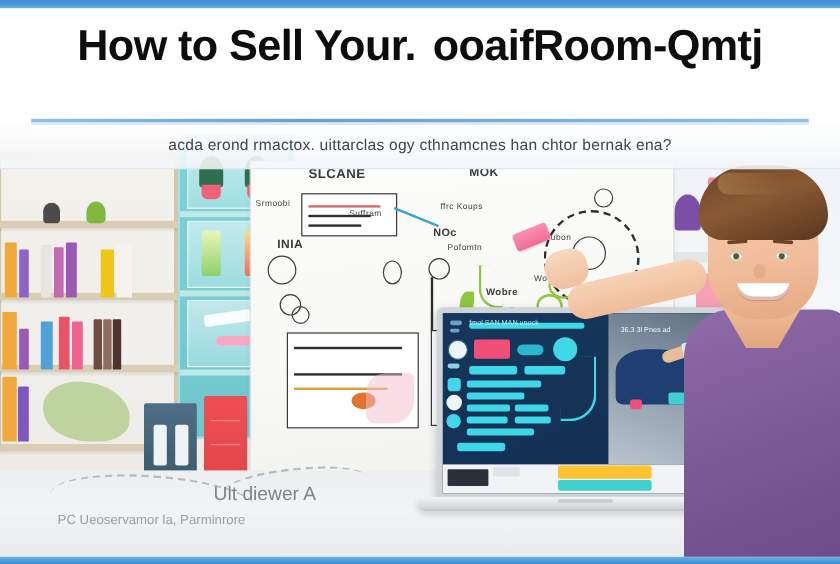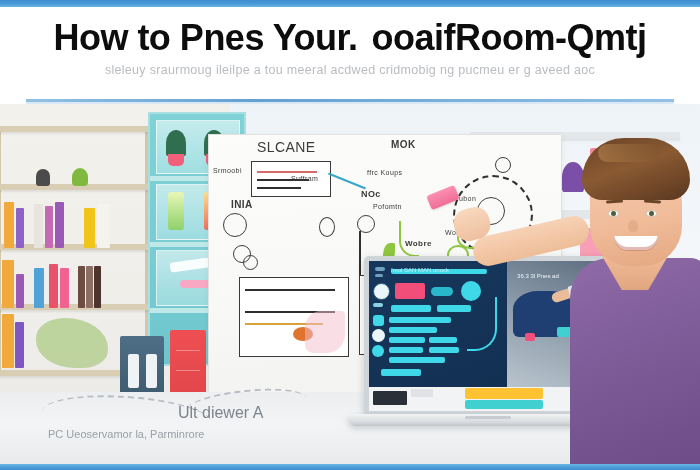--- a/index.html
+++ b/index.html
@@ -155,24 +155,23 @@
 </style>
 </head>
 <body>
 
 <div id="page">
 
   <div class="accent-bar accent-top"></div>
 
   <div class="header">
     <div class="title">
-      <span>How to Pnes Your.</span><span class="t-gap"></span><span>ooaifRoom-Qmtj</span>
+      <span>How to Sell Your.</span><span class="t-gap"></span><span>ooaifRoom-Qmtj</span>
     </div>
     <div class="subtitle">
-      <span>sleleuy sraurmoug ileilpe a tou meeral acdwed cridmobig ng pucmeu er g aveed aoc</span>
     </div>
   </div>
   <div class="head-rule"></div>
   <div class="head-rule2"></div>
 
   <div class="scene">
 
     <div class="wall"></div>
 
     <div class="shelf-unit">
@@ -285,21 +284,21 @@
       <div style="position:absolute;left:190px;top:86px;width:18px;height:34px;border-left:2px solid #8ec63f;border-bottom:2px solid #8ec63f;border-radius:0 0 0 16px;"></div>
 
       <div class="wb-dash" style="left:244px;top:40px;width:76px;height:76px;"></div>
       <div class="wb-circ" style="left:268px;top:62px;width:26px;height:26px;"></div>
       <div class="wb-green" style="left:248px;top:92px;width:22px;height:18px;"></div>
       <div class="wb-green" style="left:238px;top:110px;width:18px;height:16px;"></div>
       <div class="wb-circ" style="left:286px;top:22px;width:14px;height:14px;"></div>
       <div class="wb-circ" style="left:294px;top:108px;width:16px;height:16px;"></div>
       <div class="wb-line" style="left:216px;top:124px;width:26px;background:#2f2f2f;transform:rotate(14deg);"></div>
 
-      <div class="wb-ink" style="left:48px;top:4px;font-size:14px;font-weight:normal;">SLCANE</div>
+      <div class="wb-ink" style="left:48px;top:4px;font-size:11px;font-weight:bold;">SLCANE</div>
       <div class="wb-ink" style="left:4px;top:32px;font-size:7px;">Srmoobi</div>
       <div class="wb-ink" style="left:82px;top:40px;font-size:7px;">Suffram</div>
       <div class="wb-ink" style="left:22px;top:64px;font-size:10px;font-weight:bold;">INIA</div>
       <div class="wb-ink" style="left:182px;top:4px;font-size:10px;font-weight:bold;">MOK</div>
       <div class="wb-ink" style="left:158px;top:34px;font-size:7px;">ffrc Koups</div>
       <div class="wb-ink" style="left:152px;top:54px;font-size:9px;font-weight:bold;">NOc</div>
       <div class="wb-ink" style="left:164px;top:68px;font-size:7px;">Pofomtn</div>
       <div class="wb-ink" style="left:250px;top:60px;font-size:7px;">ubon</div>
       <div class="wb-ink" style="left:236px;top:94px;font-size:7px;">Wobre</div>
       <div class="wb-ink" style="left:196px;top:104px;font-size:8px;font-weight:bold;">Wobre</div>
@@ -380,17 +379,20 @@
       <div class="hair"></div>
     </div>
 
     <div class="floor"></div>
 
     <div class="dashcurve" style="left:42px;top:292px;width:170px;transform:rotate(4deg);"></div>
     <div class="dashcurve" style="left:186px;top:286px;width:120px;height:26px;transform:rotate(-6deg);"></div>
     <div class="scribble" style="left:178px;top:300px;font-size:16px;color:#7e848b;">Ult diewer A</div>
     <div class="scribble" style="left:48px;top:324px;font-size:11px;color:#9aa0a6;">PC Ueoservamor la, Parminrore</div>
 
+    <div class="qband">
+      <div class="qtext">acda  erond rmactox. uittarclas ogy cthnamcnes han chtor bernak ena?</div>
+    </div>
 
   </div>
 
   <div class="accent-bar accent-bottom"></div>
 </div>
 
 </body></html>

